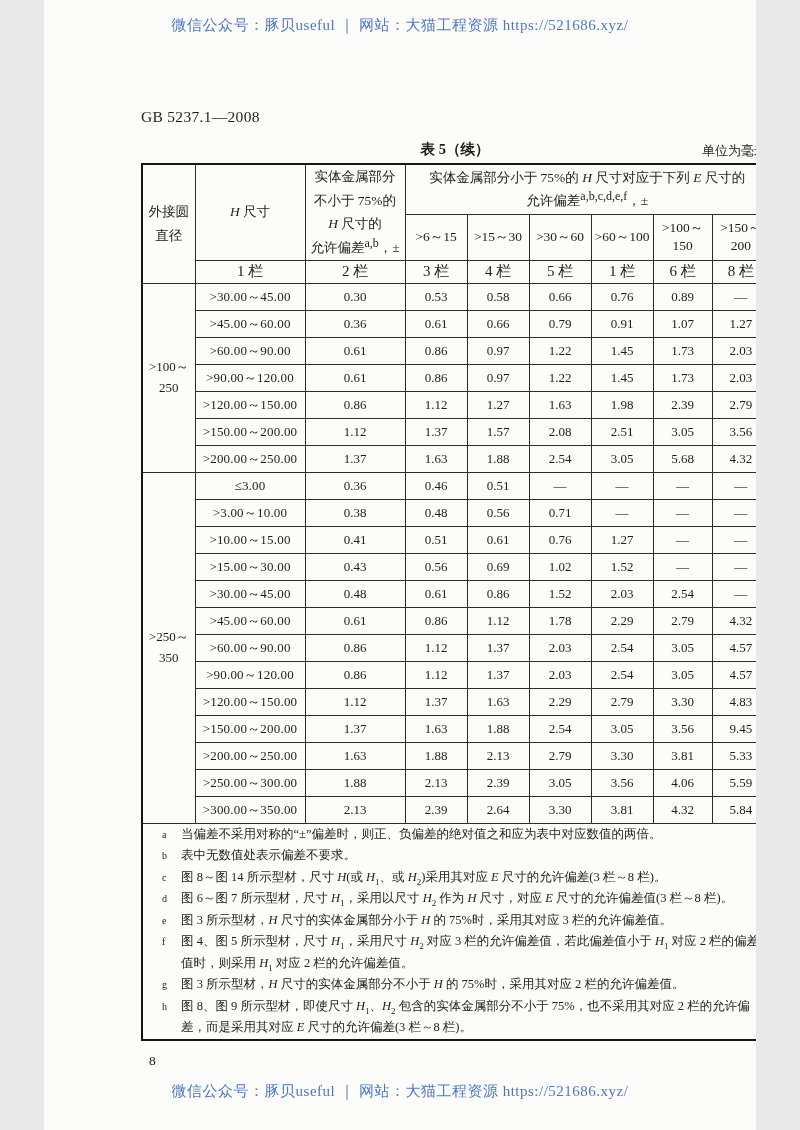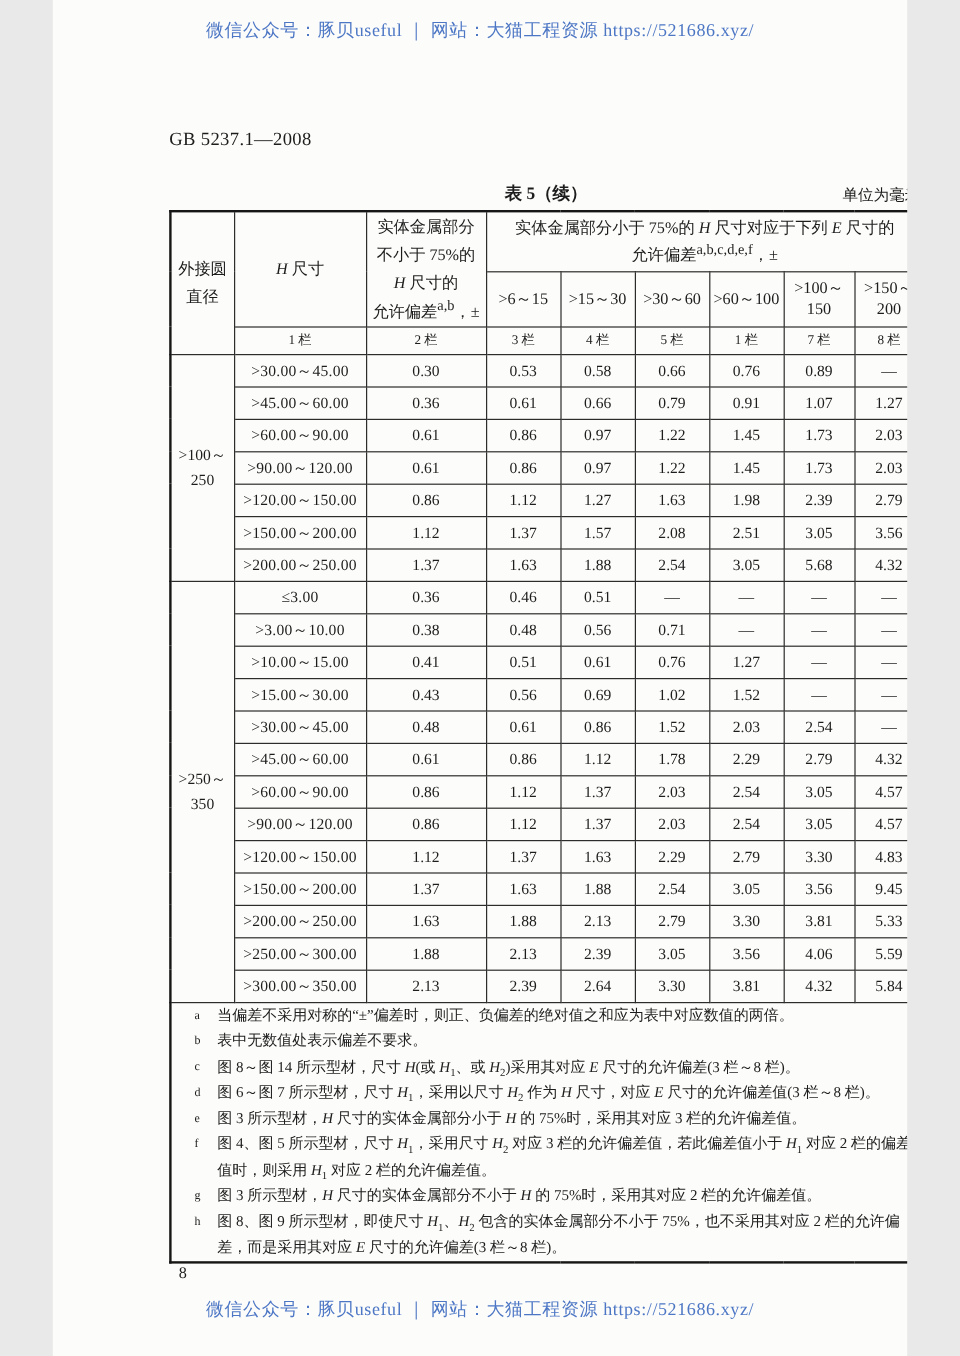--- a/index.html
+++ b/index.html
@@ -12,38 +12,38 @@
   .banner {
     position:absolute; left:0; width:100%; text-align:center;
     color:#4d77c5; font-size:15px; letter-spacing:0.5px;
   }
   .banner.top { top:16px; }
   .banner.bottom { top:1082px; }
   .doc-number {
     position:absolute; left:97px; top:108px;
     font-weight:normal; font-size:15.5px; letter-spacing:0.3px;
   }
-  .table-area { position:absolute; left:97px; top:140px; width:628px;margin-top:12px; }
+  .table-area { position:absolute; left:97px; top:140px; width:628px; }
   .caption-row { position:relative; height:23px; }
   .table-caption {
     position:absolute; left:50%; transform:translateX(-50%);
     font-weight:bold; font-size:14.5px;
   }
   .unit-note { position:absolute; right:2px; top:2px; font-size:13px; }
   table.spec {
     border-collapse:collapse; width:628px; table-layout:fixed;
     border:2px solid #161616;
   }
   table.spec th, table.spec td {
     border:1px solid #2c2c2c; text-align:center; vertical-align:middle;
     font-weight:normal; padding:0 2px; overflow:hidden;
   }
   thead .row-group th { height:46px; font-size:13.5px; line-height:1.75;font-family:Liberation Serif, serif; }
   thead .row-eranges th { height:44px; font-size:13.5px; line-height:1.35; }
-  thead .row-lan th { height:23px; font-size:11px;text-align:center; }
+  thead .row-lan th { height:23px; font-size:15px;text-align:center; }
   th.circum { font-size:13px; line-height:1.6; }
   th.col2head { font-size:13px; line-height:1.55; }
   tbody td { height:27px; font-size:13px; }
   td.group-label { font-size:13px; line-height:1.6; }
   td.h-range { font-size:13px; letter-spacing:0.2px; }
   sup { font-size:12px; vertical-align:super; line-height:0; }
   sub { font-size:9px; vertical-align:sub; line-height:0; }
   i { font-style:italic; }
   td.footnotes-cell { text-align:left; padding:8px 10px 6px 0; }
   .footnote {
@@ -95,21 +95,21 @@
           <th>&gt;100～<br>150</th>
           <th>&gt;150～<br>200</th>
         </tr>
         <tr class="row-lan">
           <th>1 栏</th>
           <th>2 栏</th>
           <th>3 栏</th>
           <th>4 栏</th>
           <th>5 栏</th>
           <th>1 栏</th>
-          <th>7 栏</th>
+          <th>6 栏</th>
           <th>8 栏</th>
         </tr>
       </thead>
       <tbody>
           <tr>
             <td class="group-label" rowspan="7">&gt;100～<br>250</td>
             <td class="h-range">&gt;30.00～45.00</td>
             <td>0.30</td>
             <td>0.53</td>
             <td>0.58</td>

